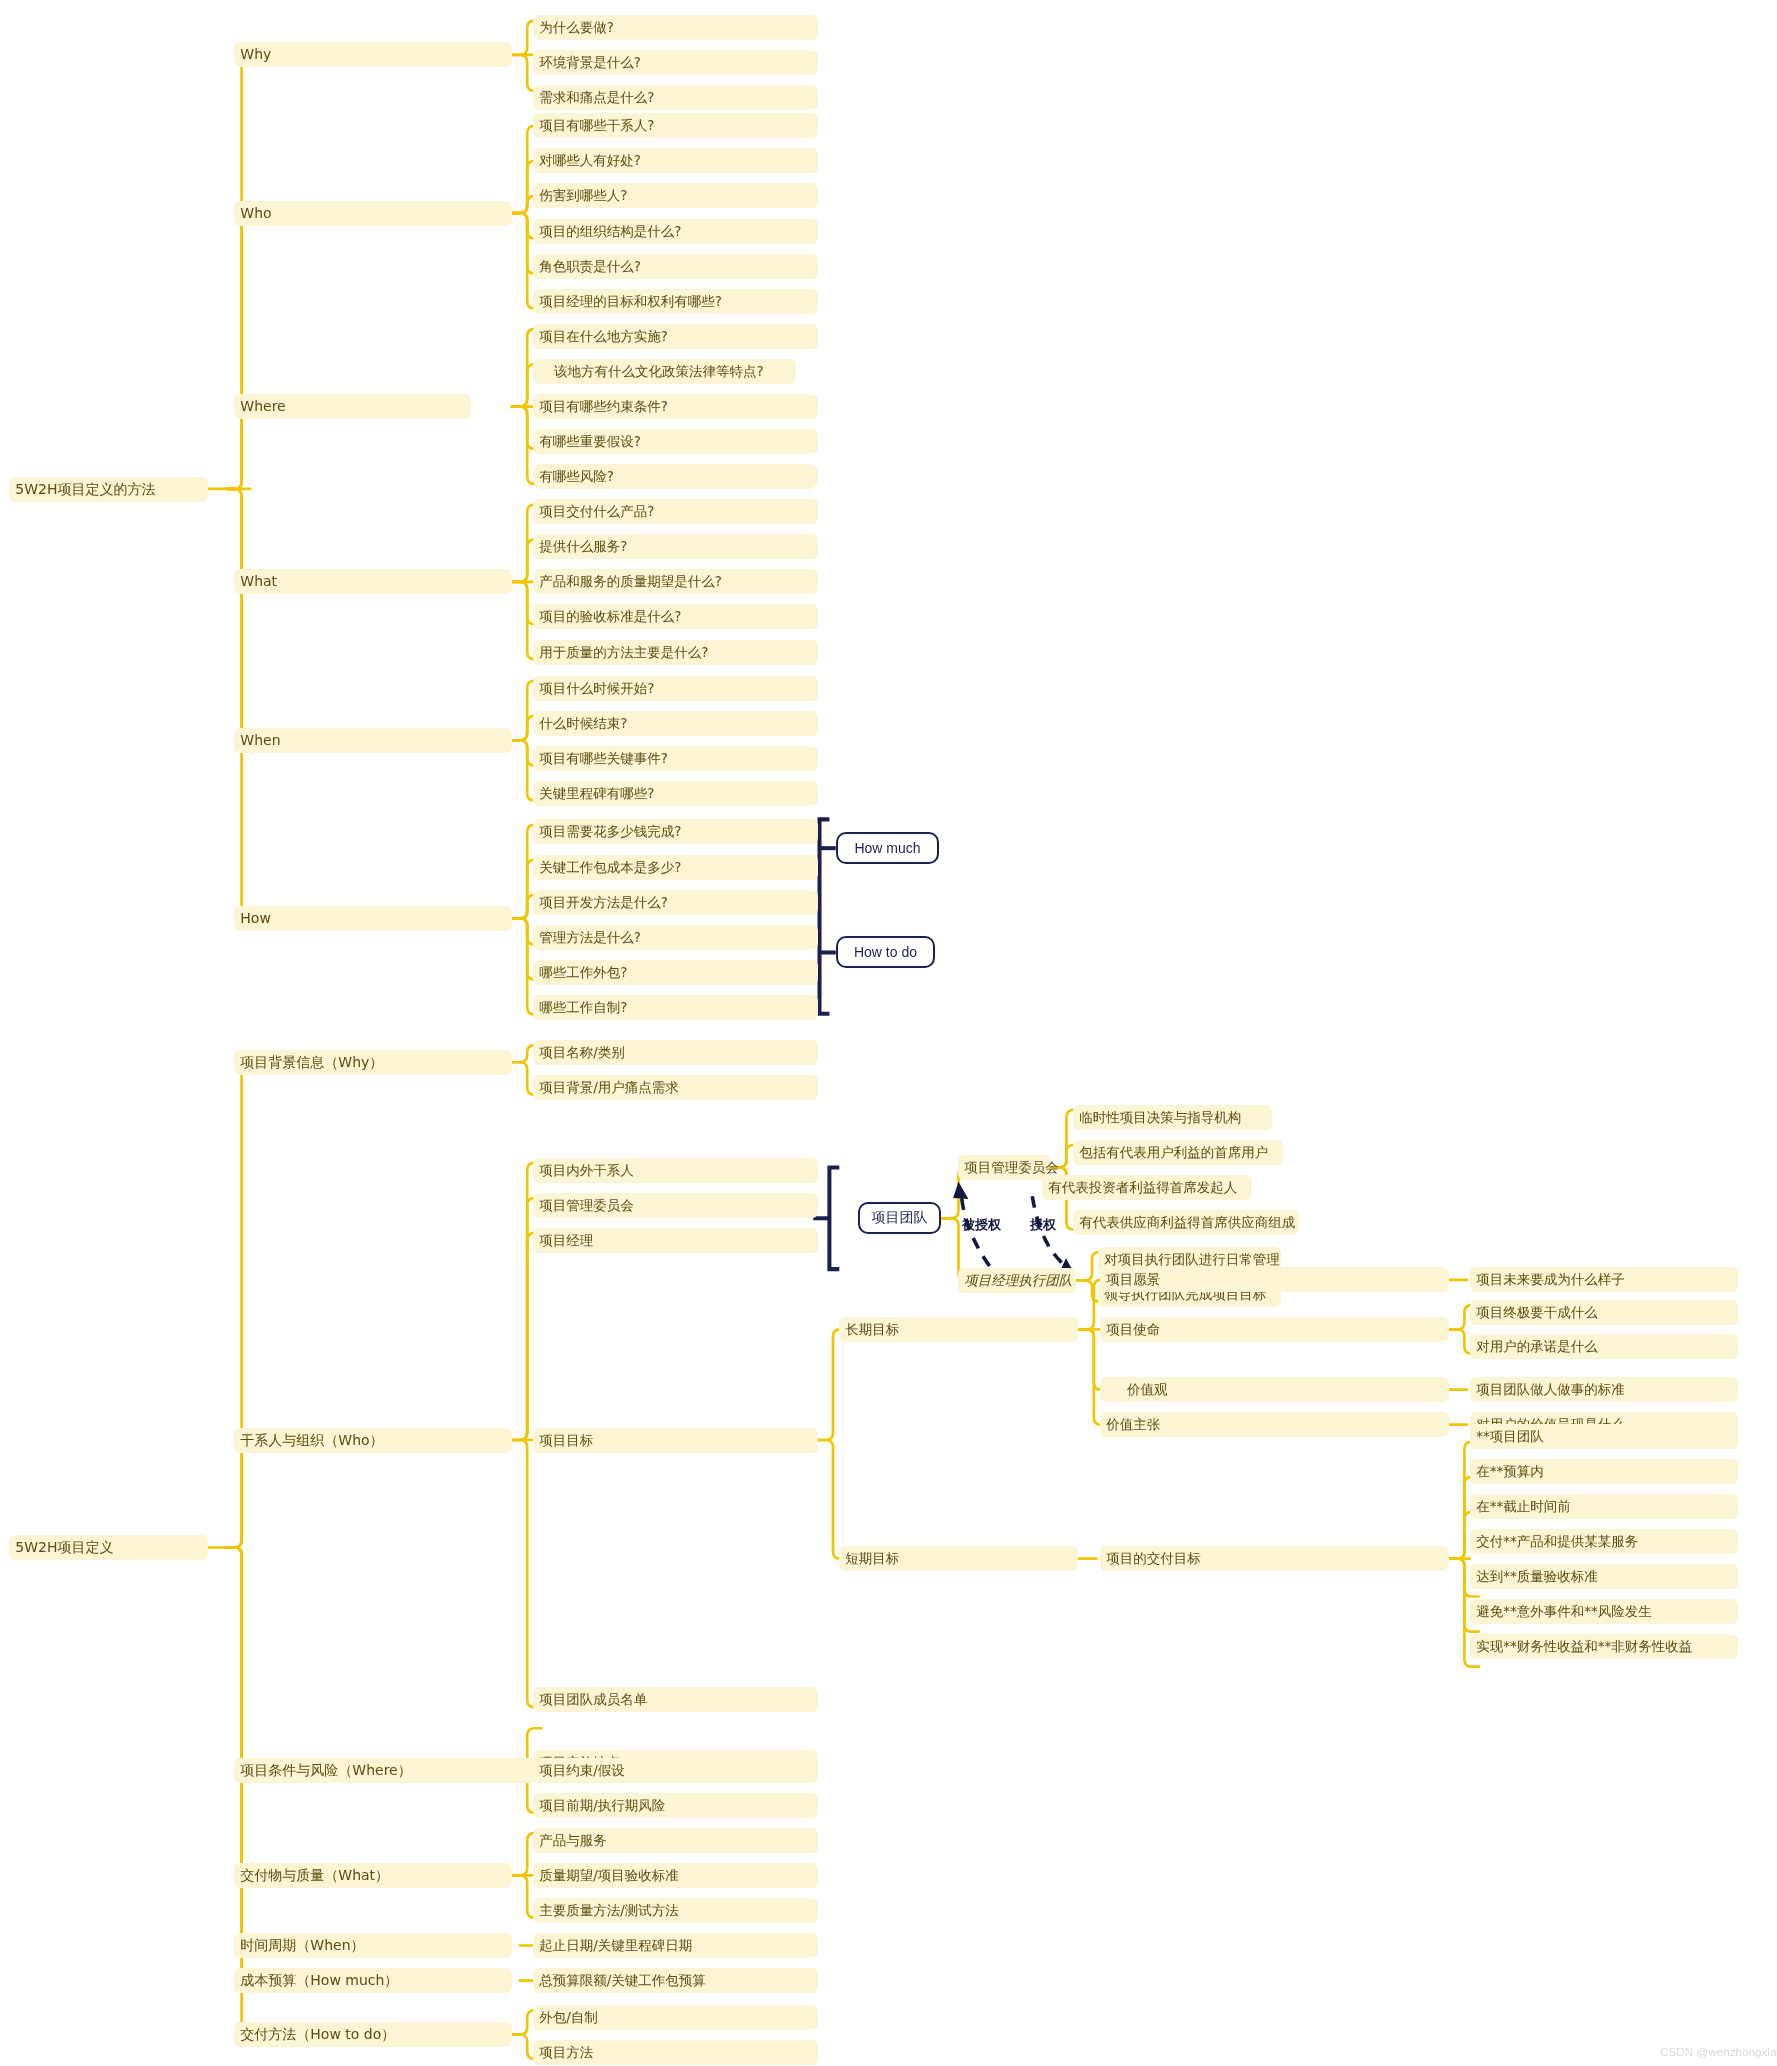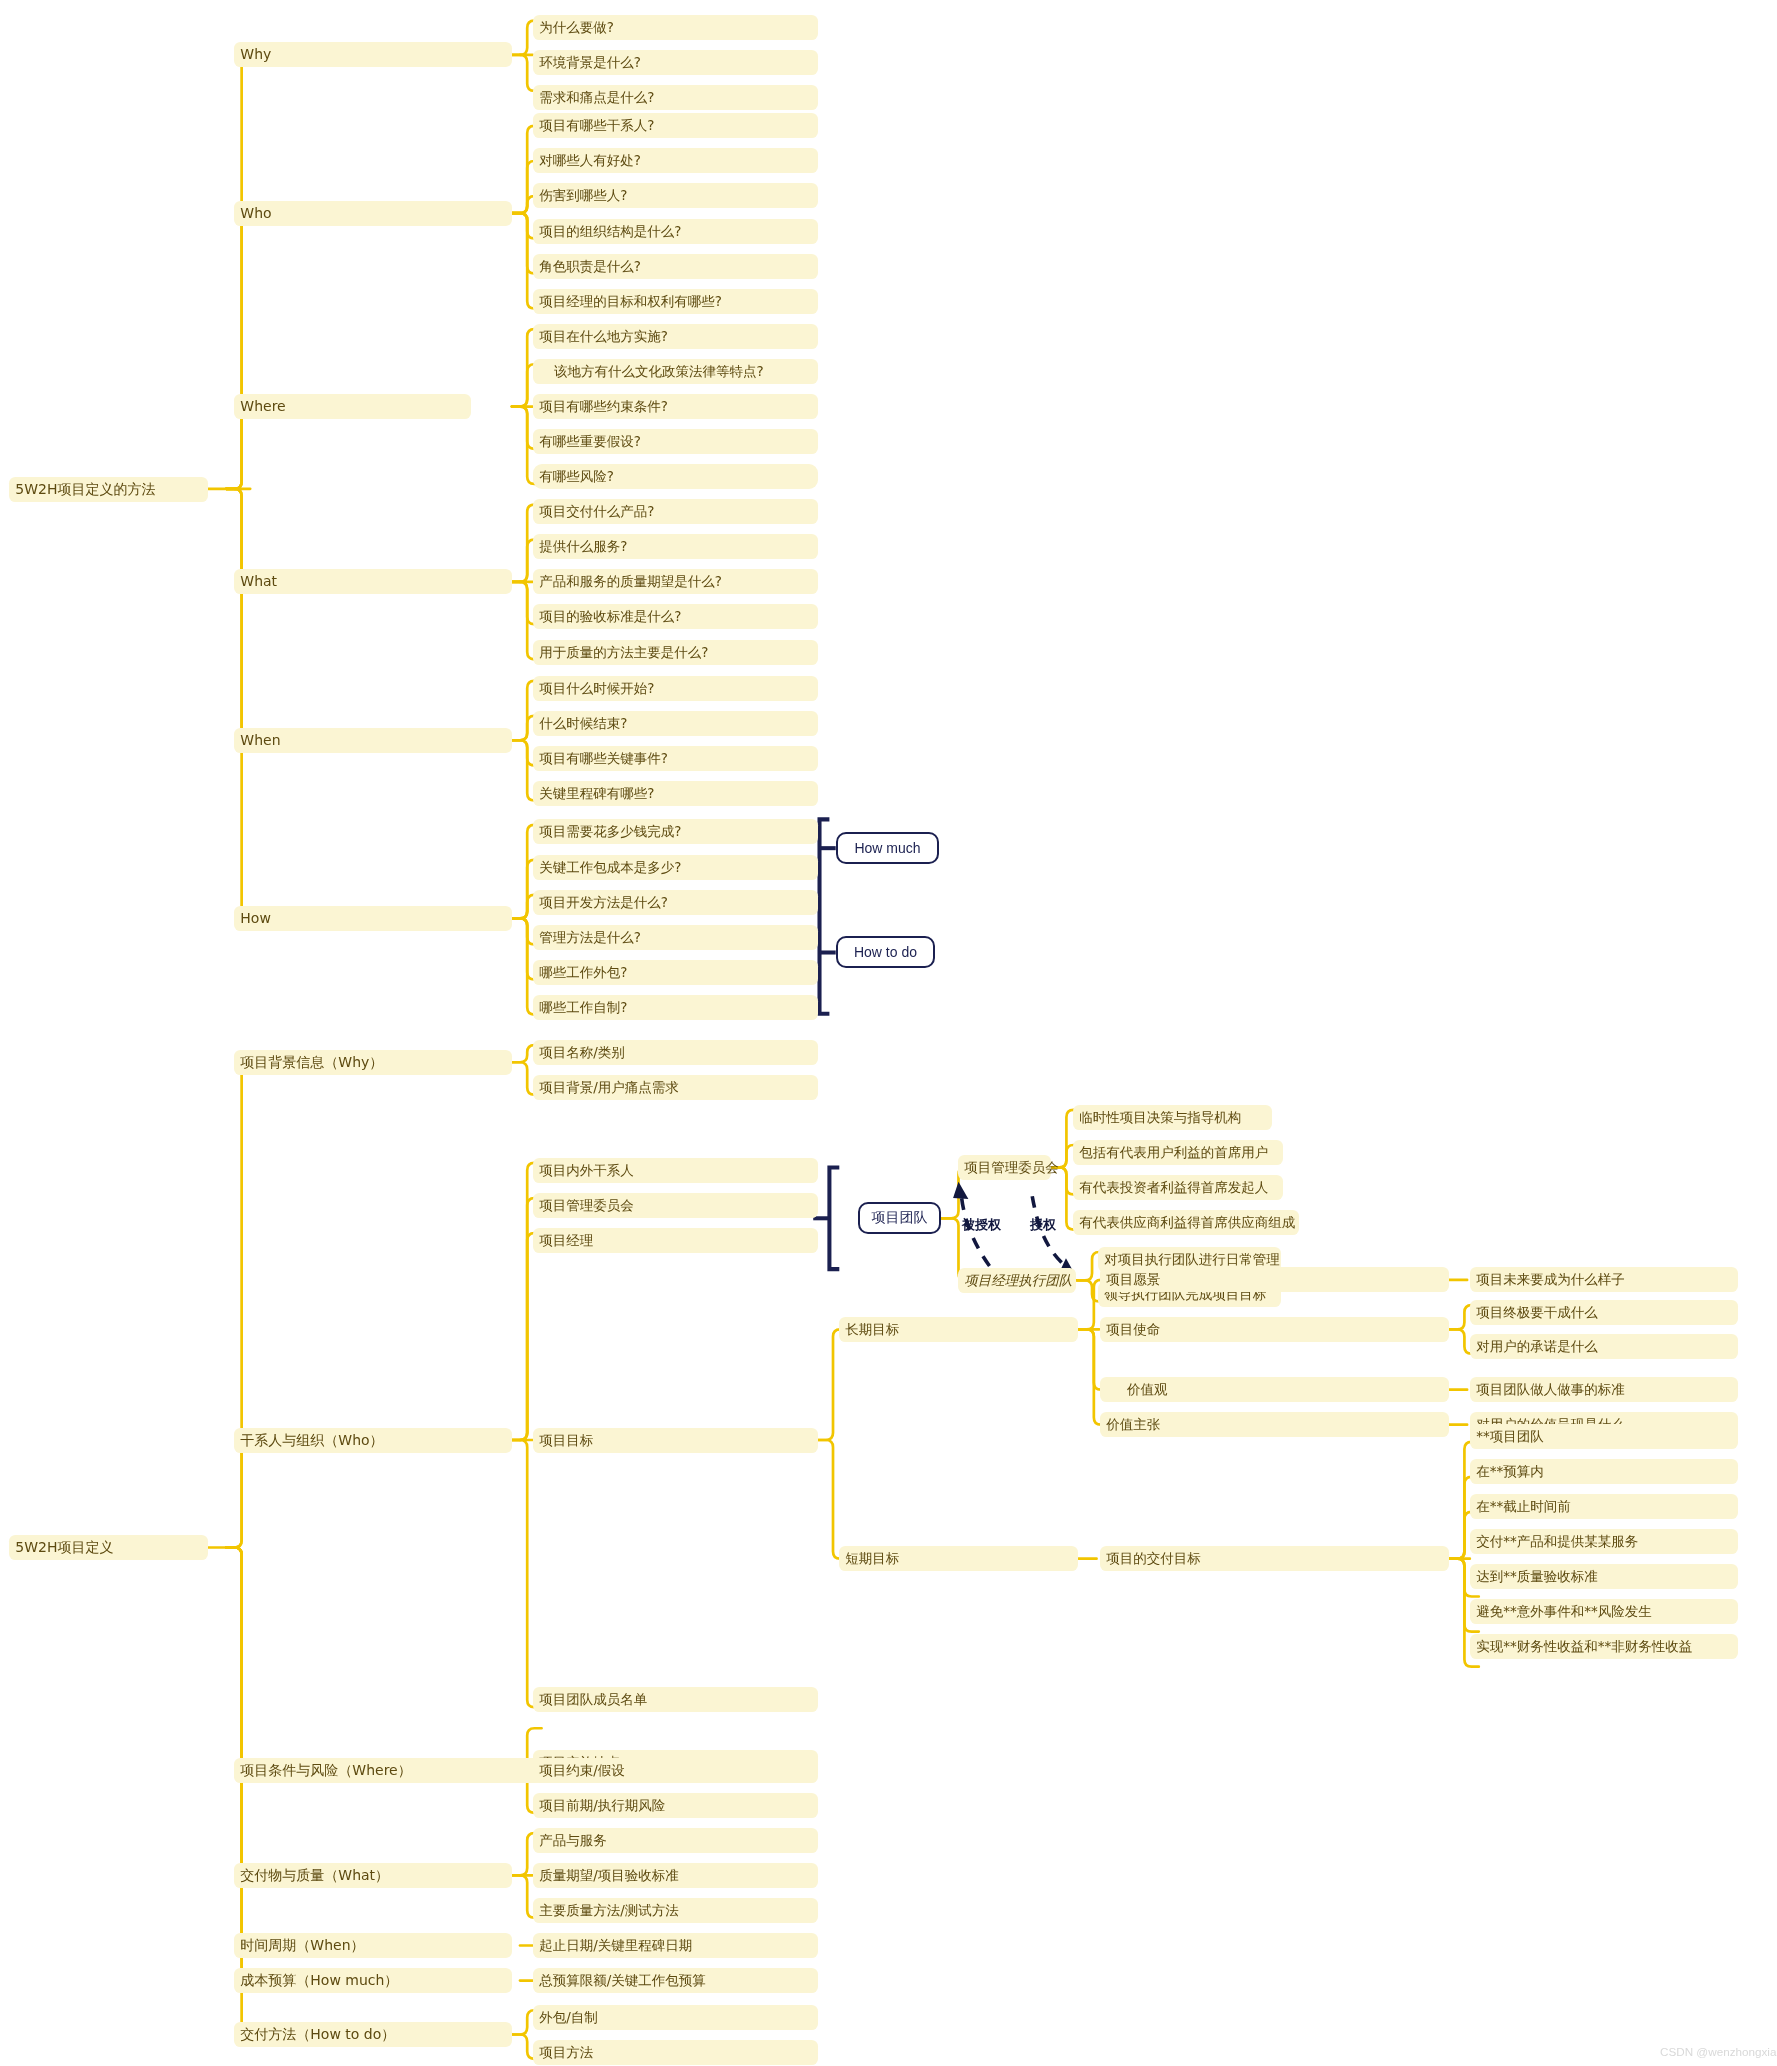--- a/index.html
+++ b/index.html
@@ -228,21 +228,21 @@
   <div class="node" style="left:533px; top:85px; width:285px; height:25px;">需求和痛点是什么?</div>
 
   <div class="node" style="left:533px; top:113px; width:285px; height:25px;">项目有哪些干系人?</div>
   <div class="node" style="left:533px; top:148px; width:285px; height:25px;">对哪些人有好处?</div>
   <div class="node" style="left:533px; top:183px; width:285px; height:25px;">伤害到哪些人?</div>
   <div class="node" style="left:533px; top:219px; width:285px; height:25px;">项目的组织结构是什么?</div>
   <div class="node" style="left:533px; top:254px; width:285px; height:25px;">角色职责是什么?</div>
   <div class="node" style="left:533px; top:289px; width:285px; height:25px;">项目经理的目标和权利有哪些?</div>
 
   <div class="node" style="left:533px; top:324px; width:285px; height:25px;">项目在什么地方实施?</div>
-  <div class="node" style="left:533px; top:359px; width:285px; height:25px;padding-left:21px;">该地方有什么文化政策法律等特点?</div>
+  <div class="node" style="left:533px; top:359px; width:263px; height:25px;padding-left:21px;">该地方有什么文化政策法律等特点?</div>
   <div class="node" style="left:533px; top:394px; width:285px; height:25px;">项目有哪些约束条件?</div>
   <div class="node" style="left:533px; top:429px; width:285px; height:25px;">有哪些重要假设?</div>
   <div class="node" style="left:533px; top:464px; width:285px; height:25px;border-radius:9px;">有哪些风险?</div>
 
   <div class="node" style="left:533px; top:499px; width:285px; height:25px;">项目交付什么产品?</div>
   <div class="node" style="left:533px; top:534px; width:285px; height:25px;">提供什么服务?</div>
   <div class="node" style="left:533px; top:569px; width:285px; height:25px;">产品和服务的质量期望是什么?</div>
   <div class="node" style="left:533px; top:604px; width:285px; height:25px;">项目的验收标准是什么?</div>
   <div class="node" style="left:533px; top:640px; width:285px; height:25px;">用于质量的方法主要是什么?</div>
 
@@ -296,21 +296,21 @@
   <div class="boxnode cn" style="left:858px; top:1202px; width:83px; height:32px;">项目团队</div>
 
   <div class="node" style="left:958px; top:1155px; width:93px; height:25px;">项目管理委员会</div>
   <div class="node" style="left:958px; top:1268px; width:118px; height:25px;font-style:italic;">项目经理执行团队</div>
 
   <div class="edgelabel" style="left:962px; top:1216px;">被授权</div>
   <div class="edgelabel" style="left:1030px; top:1216px;">授权</div>
 
   <div class="node" style="left:1073px; top:1105px; width:199px; height:25px;">临时性项目决策与指导机构</div>
   <div class="node" style="left:1073px; top:1140px; width:210px; height:25px;">包括有代表用户利益的首席用户</div>
-  <div class="node" style="left:1073px; top:1175px; width:210px; height:25px;">有代表投资者利益得首席发起人</div>
+  <div class="node" style="left:1042px; top:1175px; width:210px; height:25px;">有代表投资者利益得首席发起人</div>
   <div class="node" style="left:1073px; top:1210px; width:226px; height:25px;">有代表供应商利益得首席供应商组成</div>
 
   <div class="node" style="left:1098px; top:1247px; width:183px; height:25px;">对项目执行团队进行日常管理</div>
   <div class="node" style="left:1098px; top:1282px; width:183px; height:25px;">领导执行团队完成项目目标</div>
 
   <div class="node" style="left:839px; top:1317px; width:239px; height:25px;">长期目标</div>
   <div class="node" style="left:839px; top:1546px; width:239px; height:25px;">短期目标</div>
 
   <div class="node" style="left:1100px; top:1267px; width:349px; height:25px;">项目愿景</div>
   <div class="node" style="left:1100px; top:1317px; width:349px; height:25px;">项目使命</div>

